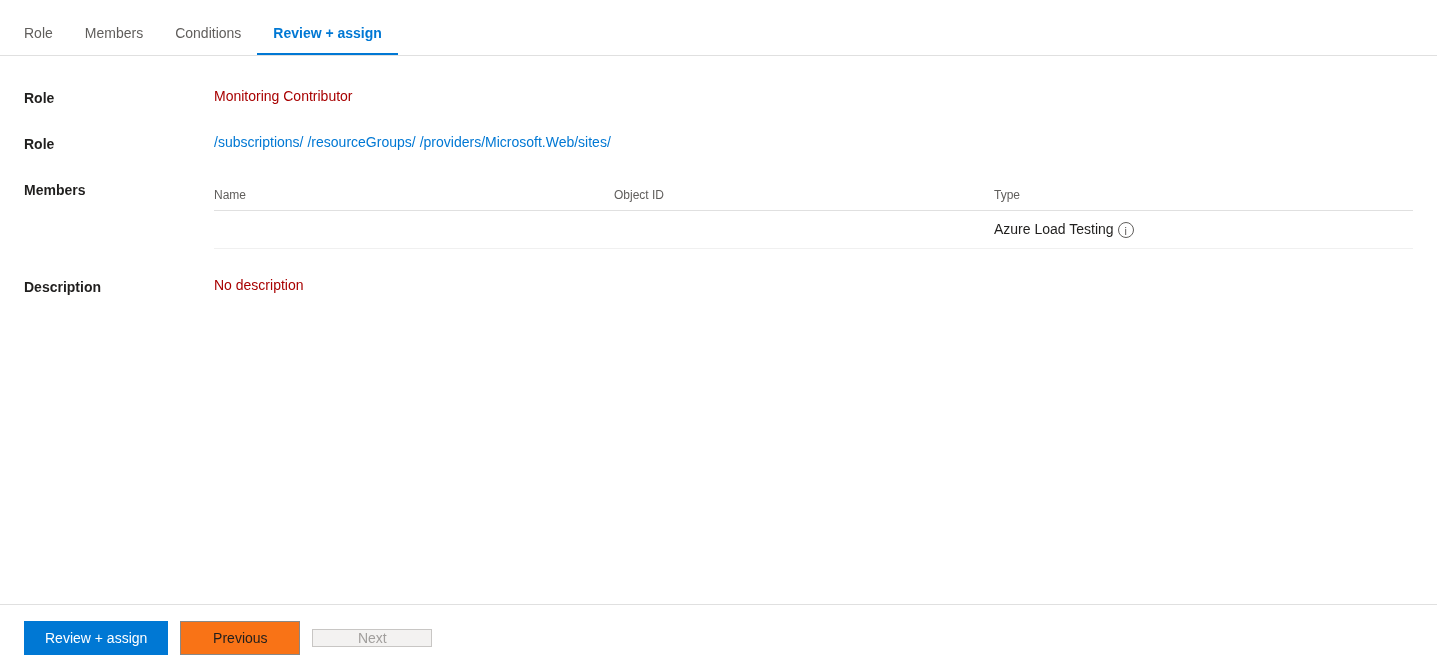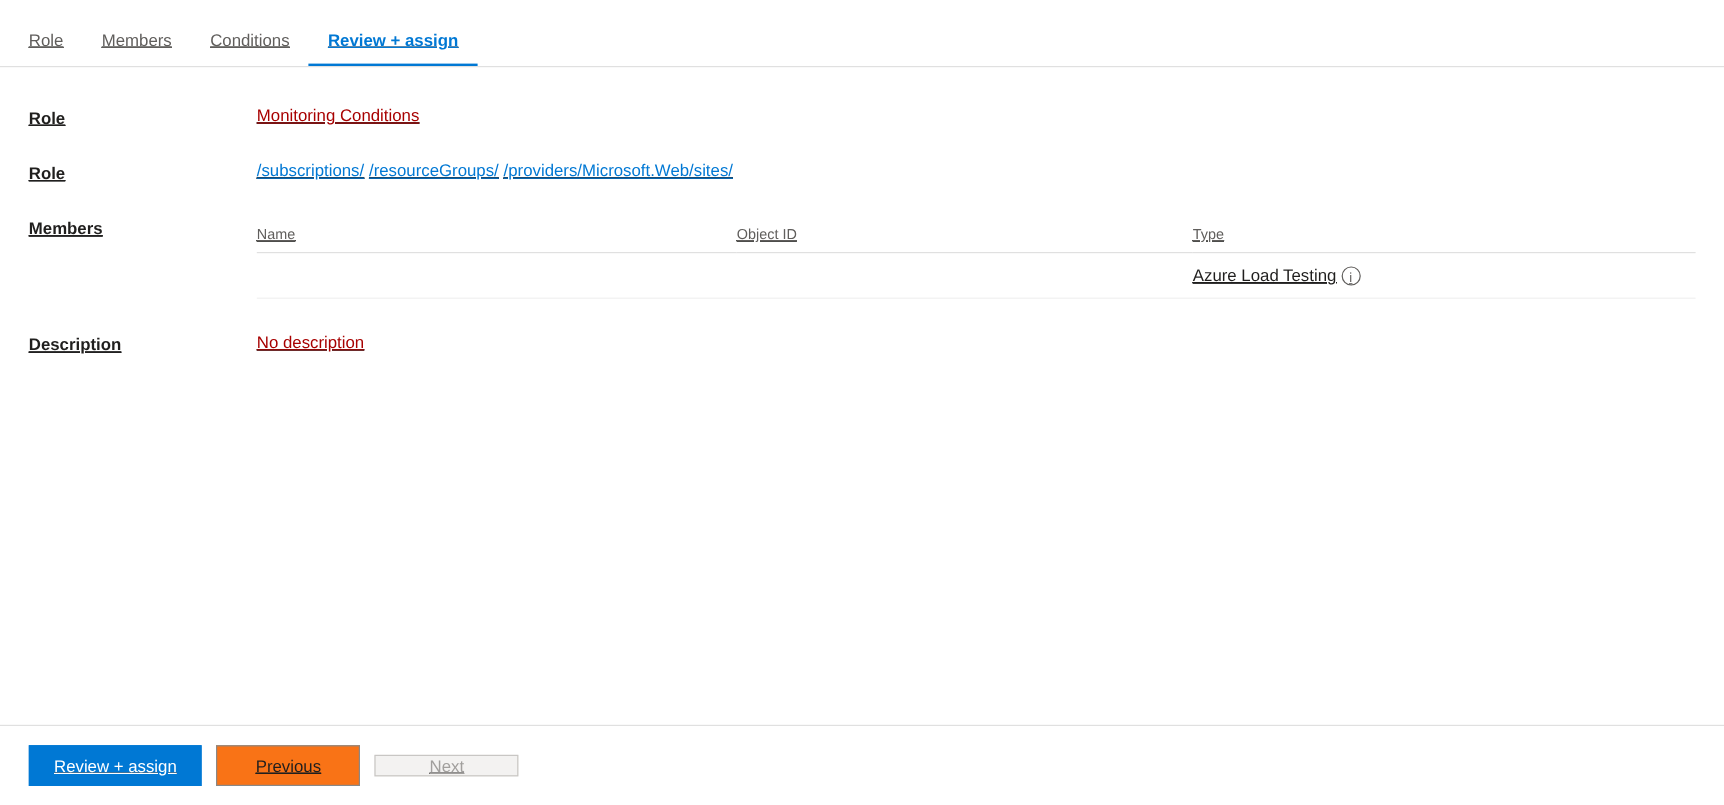--- a/index.html
+++ b/index.html
@@ -1,15 +1,15 @@
 <!DOCTYPE html>
 <html><head>
   <meta charset="utf-8">
   <style>
-    * { box-sizing: border-box; margin: 0; padding: 0; text-decoration: underline; }
+    * { box-sizing: border-box; margin: 0; padding: 0; }
     body {
       font-family: 'Segoe UI', Arial, sans-serif;
       font-size: 14px;
       color: #333;
       background: #fff;
       height: 671px;
       width: 1437px;
       display: flex;
       flex-direction: column;
     }
@@ -203,21 +203,21 @@
   </div>
   <div class="tab-item active">
     <span>Review + assign</span>
   </div>
 </div>
 
 <div class="content-area">
 
   <div class="field-row">
     <div class="field-label">Role</div>
-    <div class="field-value link-style">Monitoring Conditions</div>
+    <div class="field-value link-style">Monitoring Contributor</div>
   </div>
 
   <div class="field-row">
     <div class="field-label">Role</div>
     <div class="field-value">
       <div class="scope-row">
         <span class="scope-part">/subscriptions/</span>
         <span class="scope-part">/resourceGroups/</span>
         <span class="scope-part">/providers/Microsoft.Web/sites/</span>
       </div>

